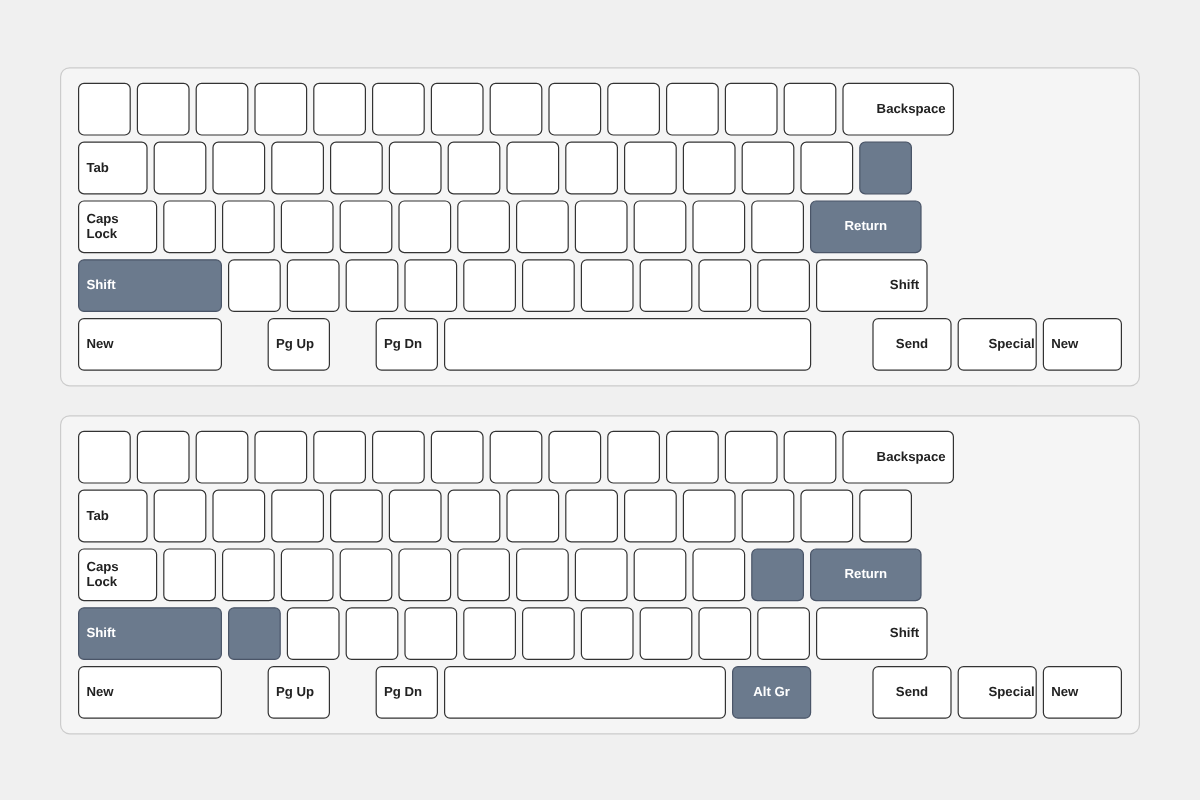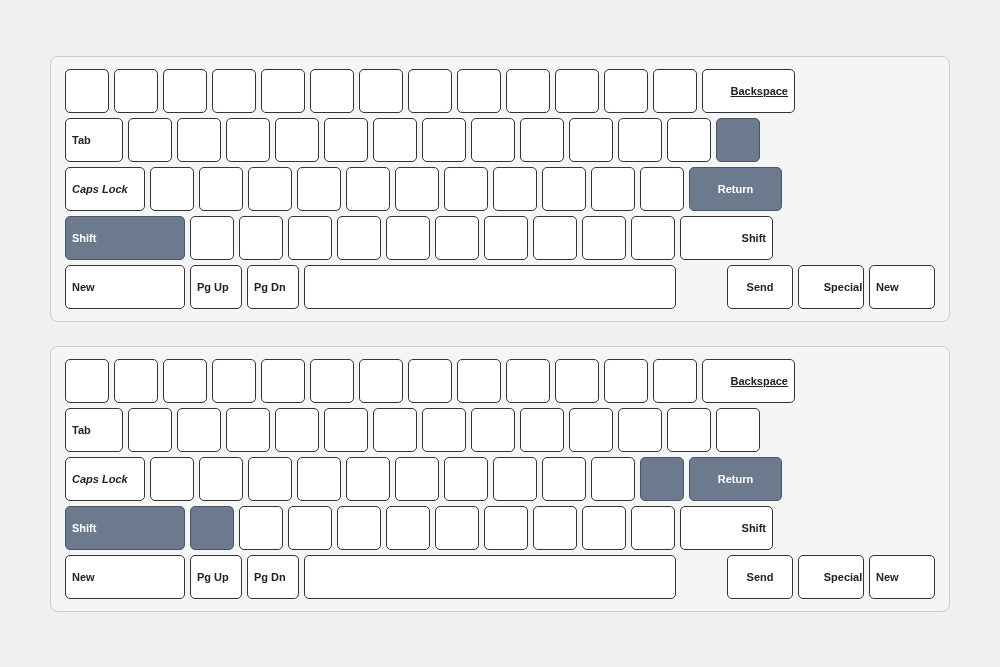--- a/index.html
+++ b/index.html
@@ -49,31 +49,31 @@
       min-width: 44px;
       cursor: pointer;
       user-select: none;
       flex-shrink: 0;
     }
     .key.highlighted {
       background: #6b7a8d;
       color: #fff;
       border-color: #4a5568;
     }
-    .key.wide-backspace { width: 93px; justify-content: flex-end; padding-right: 6px; text-decoration: underline; }
+    .key.wide-backspace { width: 93px; justify-content: flex-end; padding-right: 6px; }
     .key.wide-shift-l { width: 120px; }
     .key.wide-shift-r { width: 93px; justify-content: flex-end; padding-right: 6px; }
     .key.wide-return { width: 93px; justify-content: center; }
     .key.wide-new-l { width: 120px; }
     .key.wide-new-r { width: 66px; }
     .key.wide-space { flex: 1; }
-    .key.wide-caps { width: 80px; font-style: italic; }
+    .key.wide-caps { width: 66px; }
     .key.wide-tab { width: 58px; }
     .key.small { width: 44px; }
-    .key.pg { width: 52px; }
+    .key.pg { width: 52px; margin-left: 33px; }
     .key.send-key { width: 66px; justify-content: center; margin-left: 46px; }
     .key.special-key { width: 66px; justify-content: center; padding-left: 30px; }
     .key.altgr-key { width: 66px; justify-content: center; }
   </style>
 </head>
 <body>
 
 <div class="keyboard-wrapper">
 <div class="keyboard">
       <div class="key-row">
@@ -207,18 +207,19 @@
         <div class="key small"></div>
         <div class="key small"></div>
         <div class="key small"></div>
         <div class="key wide-shift-r">Shift</div>
       </div>
       <div class="key-row">
         <div class="key wide-new-l">New</div>
         <div class="key pg">Pg Up</div>
         <div class="key pg">Pg Dn</div>
         <div class="key wide-space"></div>
+        <div class="key altgr-key highlighted">Alt Gr</div>
         <div class="key send-key">Send</div>
         <div class="key special-key">Special</div>
         <div class="key wide-new-r">New</div>
       </div>
     </div>
   </div>
 
 </body></html>

